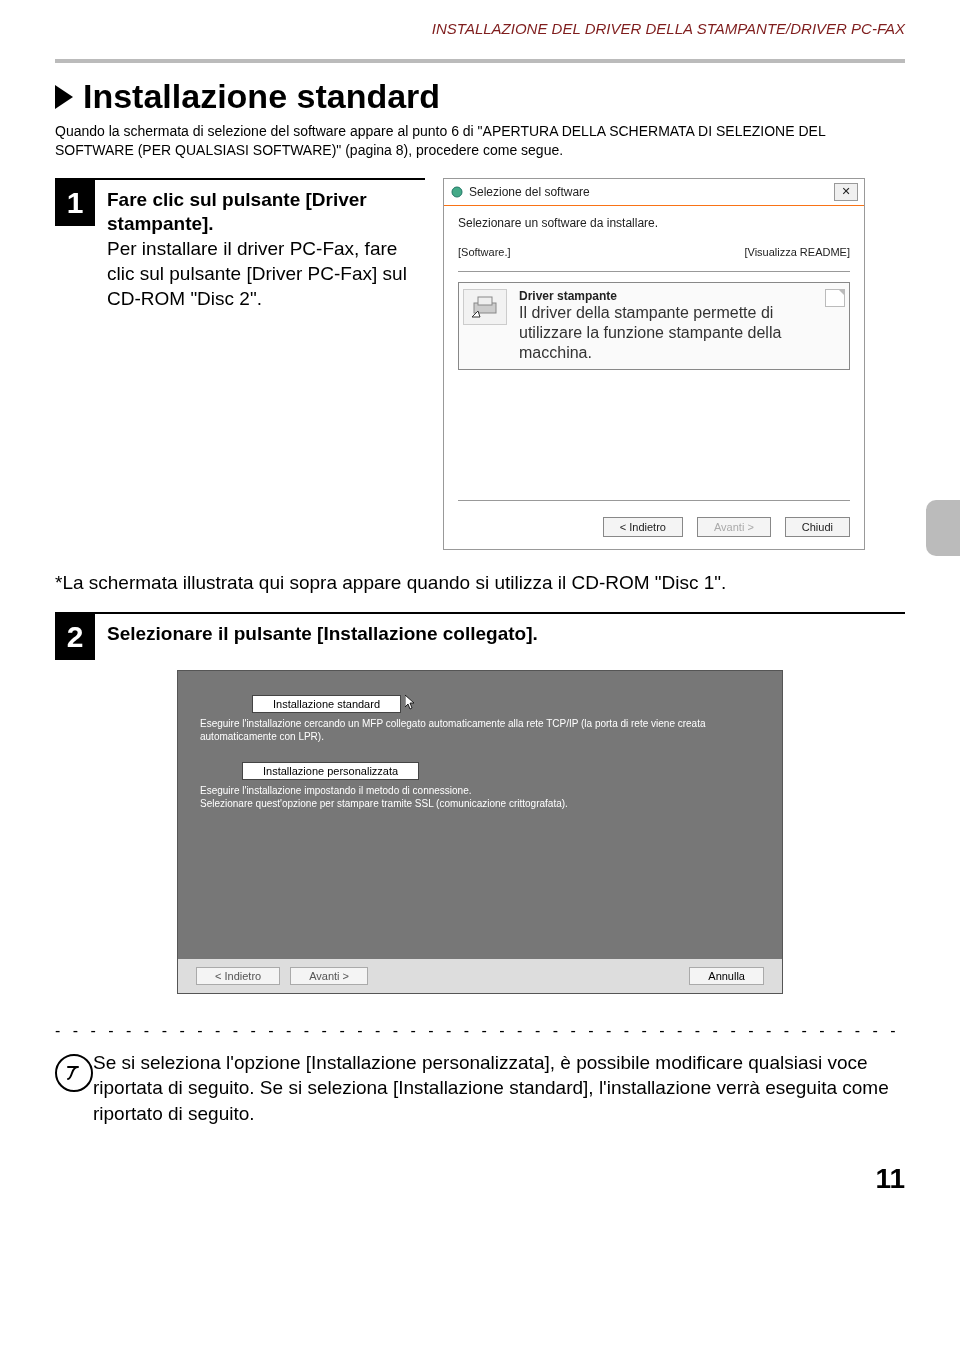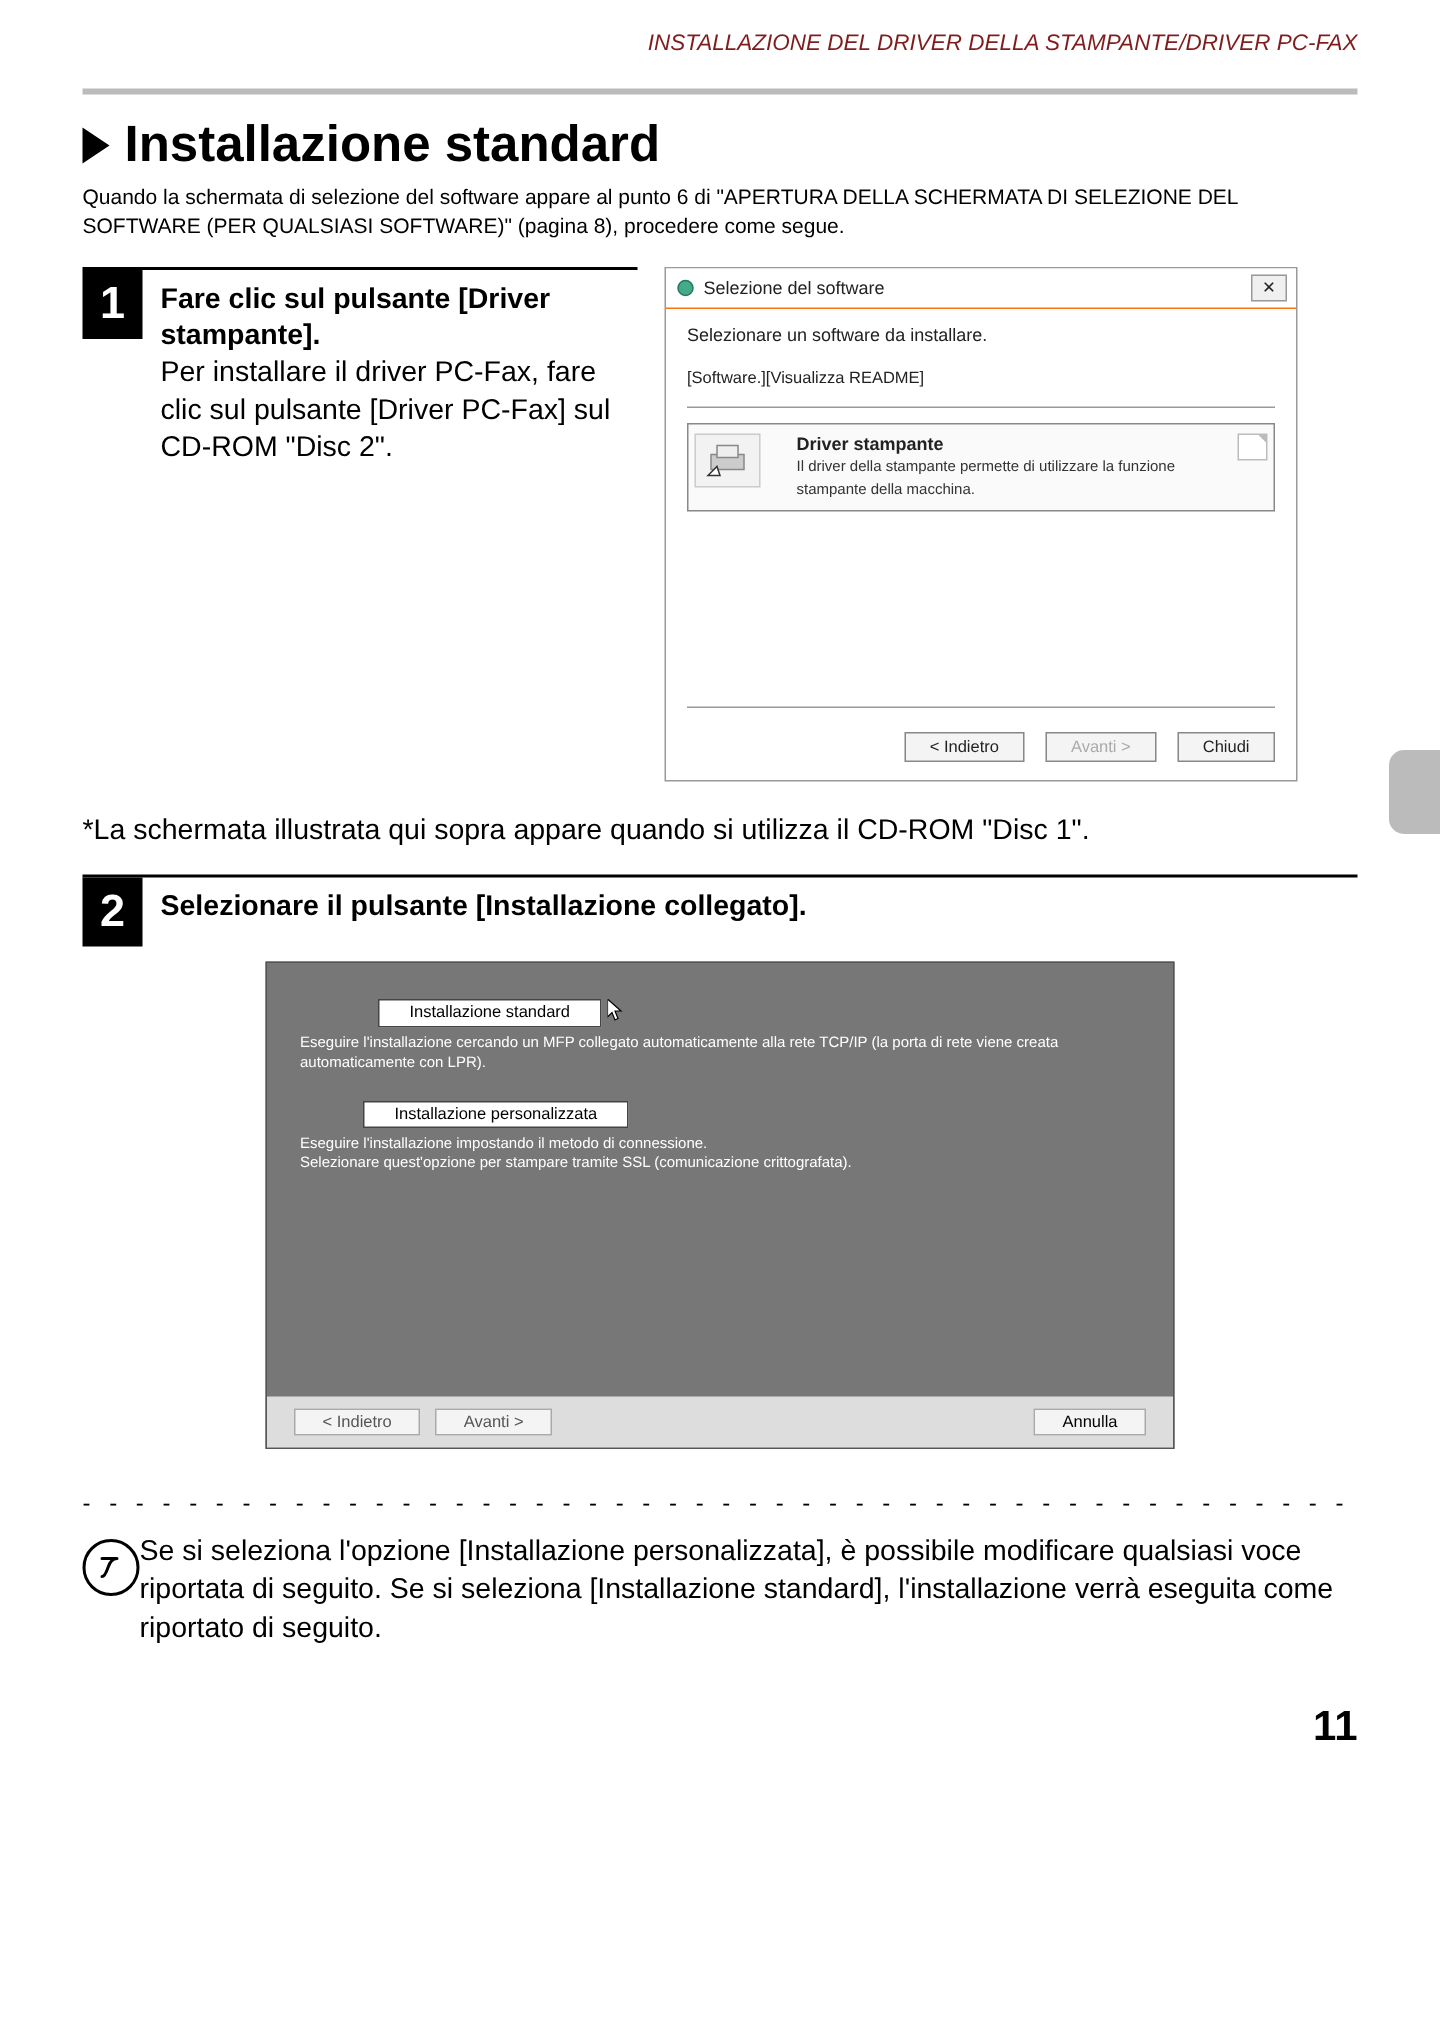--- a/index.html
+++ b/index.html
@@ -104,44 +104,44 @@
     border: 1px solid #999;
     width: 22px; height: 16px;
     font-size: 11px;
     display: flex; align-items:center; justify-content:center;
     background: #f0f0f0;
   }
   .dlg-body { padding: 10px 14px 8px 14px; }
   .dlg-intro { margin-bottom: 16px; }
   .dlg-row-top {
     display: flex;
-    justify-content: flex-start;
+    justify-content: space-between;
     margin-bottom: 13px;
     font-size: 11px;
   }
   .dlg-sep { border: none; border-top: 1px solid #999; margin: 2px 0 10px 0; }
   .soft-item {
     display: flex;
     align-items: flex-start;
-    gap: 24px;
+    gap: 12px;
     padding: 6px 4px;
     margin-bottom: 8px;
   }
   .soft-item.active { border: 1px solid #888; background:#fafafa; padding:6px 4px; }
   .soft-icon {
     width: 42px; height: 34px;
     background: #f2f2f2;
     border: 1px solid #ccc;
     flex: 0 0 42px;
     display:flex;align-items:center;justify-content:center;
     font-size: 18px; color:#888;
   }
   .soft-text { flex:1; }
   .soft-text .t { font-weight: bold; font-size: 12px; display:block; }
-  .soft-text .d { font-size: 10px; color:#333; line-height:1.25; }
+  .soft-text .d { font-size: 16px; color:#333; line-height:1.25; }
   .page-ico {
     width:18px; height:16px; border:1px solid #bbb; background:#fff; flex:0 0 18px;
     position:relative;
   }
   .page-ico::after{
     content:"";position:absolute;right:0;top:0;width:0;height:0;
     border-left:5px solid transparent;border-top:5px solid #bbb;
   }
   .dlg-buttons {
     display: flex;

